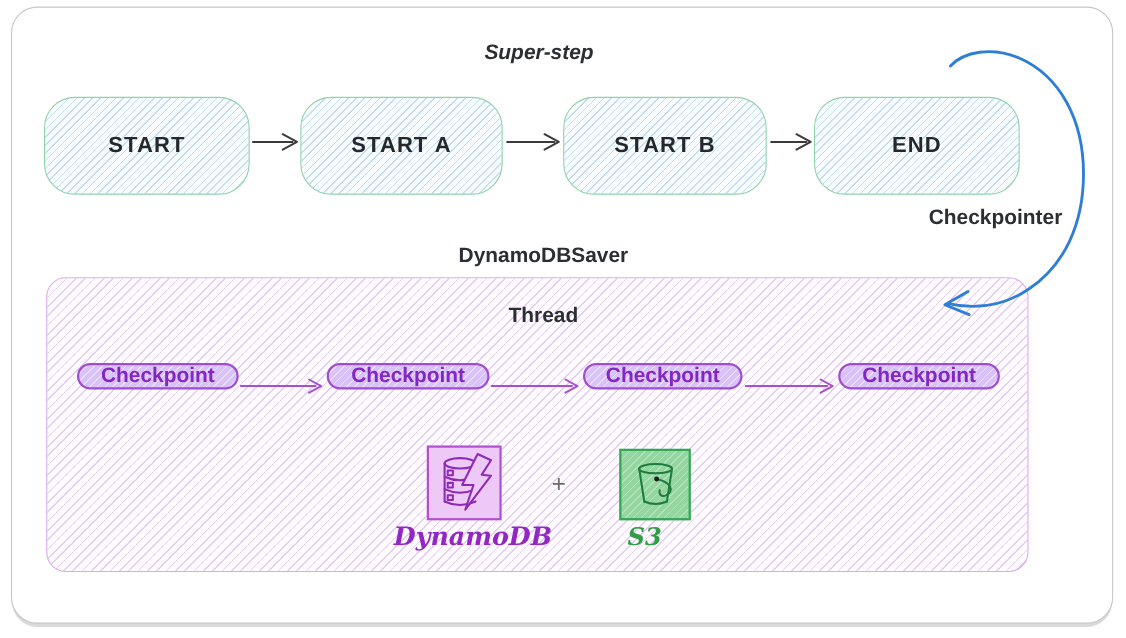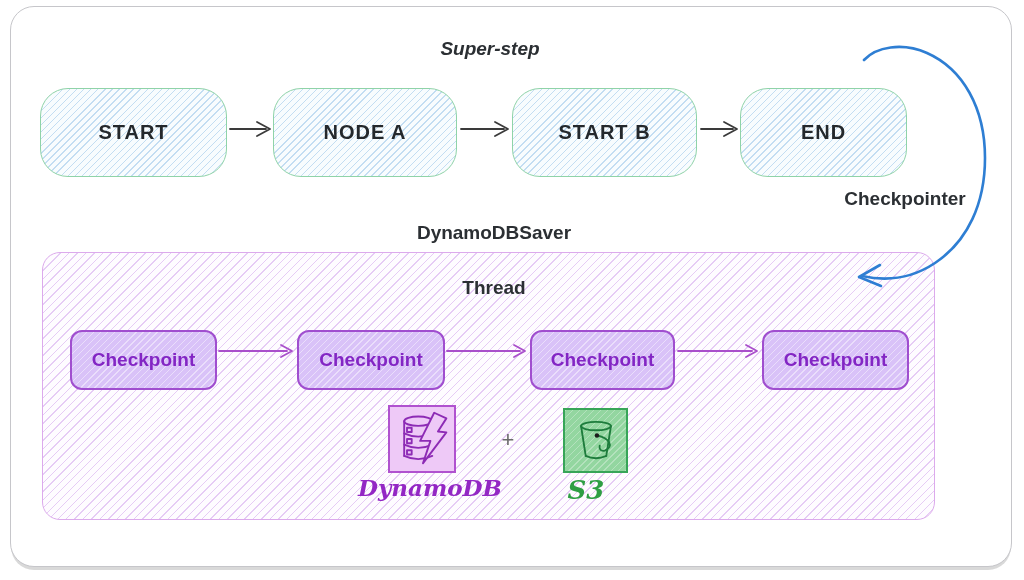--- a/index.html
+++ b/index.html
@@ -21,45 +21,45 @@
          text-align:center;line-height:22px;}
   .node{position:absolute;top:88px;height:89px;box-sizing:border-box;
         border:1.5px solid var(--accent-green);border-radius:28px;
         display:flex;align-items:center;justify-content:center;
         font-size:20px;font-weight:600;letter-spacing:1px;color:#24282c;
         background-color:#f8fcfe;
         background-image:repeating-linear-gradient(135deg,var(--hatch-blue) 0px,var(--hatch-blue) 1px,transparent 1px,transparent 5px);}
   .node-start{left:40px;width:187px;}
   .node-a{left:273px;width:184px;}
   .node-b{left:512px;width:185px;}
-  .node-end{left:740px;width:167px;}
+  .node-end{left:740px;width:187px;}
   .saver-box{position:absolute;left:42px;top:252px;width:893px;height:268px;box-sizing:border-box;
         border:1.5px solid var(--saver-border);border-radius:18px;
         background-color:#fefcff;
         background-image:repeating-linear-gradient(135deg,var(--hatch-purple) 0px,var(--hatch-purple) 1px,transparent 1px,transparent 6px);}
-  .checkpoint{position:absolute;top:330px;height:60px;box-sizing:border-box;
+  .checkpoint{position:absolute;top:330px;height:24px;box-sizing:border-box;
         border:2px solid var(--checkpoint-border);border-radius:12px;
         display:flex;align-items:center;justify-content:center;
         font-size:19px;font-weight:600;color:var(--checkpoint-text);
         background-color:var(--checkpoint-fill);
         background-image:repeating-linear-gradient(135deg,rgba(255,255,255,0.45) 0px,rgba(255,255,255,0.45) 1px,transparent 1px,transparent 5px);}
   .cp-1{left:70px;width:147px;}
   .cp-2{left:297px;width:148px;}
   .cp-3{left:530px;width:145px;}
   .cp-4{left:762px;width:147px;}
   .icon-tile{position:absolute;box-sizing:border-box;display:flex;align-items:center;justify-content:center;}
   .dynamo-tile{left:388px;top:405px;width:68px;height:68px;
         background:var(--dynamo-fill);border:2px solid var(--dynamo-border);}
   .s3-tile{left:563px;top:408px;width:65px;height:65px;
         background-color:var(--s3-fill);border:2px solid var(--s3-border);
         background-image:repeating-linear-gradient(135deg,rgba(255,255,255,0.30) 0px,rgba(255,255,255,0.30) 1px,transparent 1px,transparent 5px);}
   .handwritten{position:absolute;font-family:"DejaVu Serif",serif;font-style:italic;
         font-weight:bold;text-align:center;}
   .dynamo-label{left:358px;top:474px;width:126px;font-size:23px;color:var(--dynamo-text);}
-  .s3-label{left:546px;top:475px;width:80px;font-size:26px;color:var(--s3-text);}
+  .s3-label{left:546px;top:475px;width:80px;font-size:22px;color:var(--s3-text);}
   .plus{position:absolute;left:495px;top:427px;width:26px;text-align:center;
         font-size:22px;font-weight:400;color:var(--plus-color);}
   .overlay{position:absolute;left:0;top:0;width:1024px;height:580px;pointer-events:none;}
   .stroke{fill:none;stroke-linecap:round;stroke-linejoin:round;}
   .arrow-dark{stroke:var(--arrow-dark);stroke-width:1.8;}
   .arrow-purple{stroke:var(--arrow-purple);stroke-width:1.8;}
   .arrow-blue{stroke:var(--arrow-blue);stroke-width:2.6;}
   .icon-ink-d{stroke:var(--dynamo-ink);stroke-width:2;fill:none;stroke-linecap:round;stroke-linejoin:round;}
   .icon-bolt{stroke:var(--dynamo-ink);stroke-width:2;fill:var(--dynamo-fill);stroke-linejoin:round;}
   .icon-ink-s{stroke:var(--s3-ink);stroke-width:2;fill:none;stroke-linecap:round;stroke-linejoin:round;}
@@ -69,21 +69,21 @@
 
 <div class="canvas">
   <div class="frame"></div>
 
   <div class="label" style="left:380px;top:38px;width:220px;font-style:italic;">Super-step</div>
 
   <div class="node node-start">
     <span>START</span>
   </div>
   <div class="node node-a">
-    <span>NODE A</span>
+    <span>START A</span>
   </div>
   <div class="node node-b">
     <span>START B</span>
   </div>
   <div class="node node-end">
     <span>END</span>
   </div>
 
   <div class="label" style="left:384px;top:222px;width:220px;">DynamoDBSaver</div>
 

